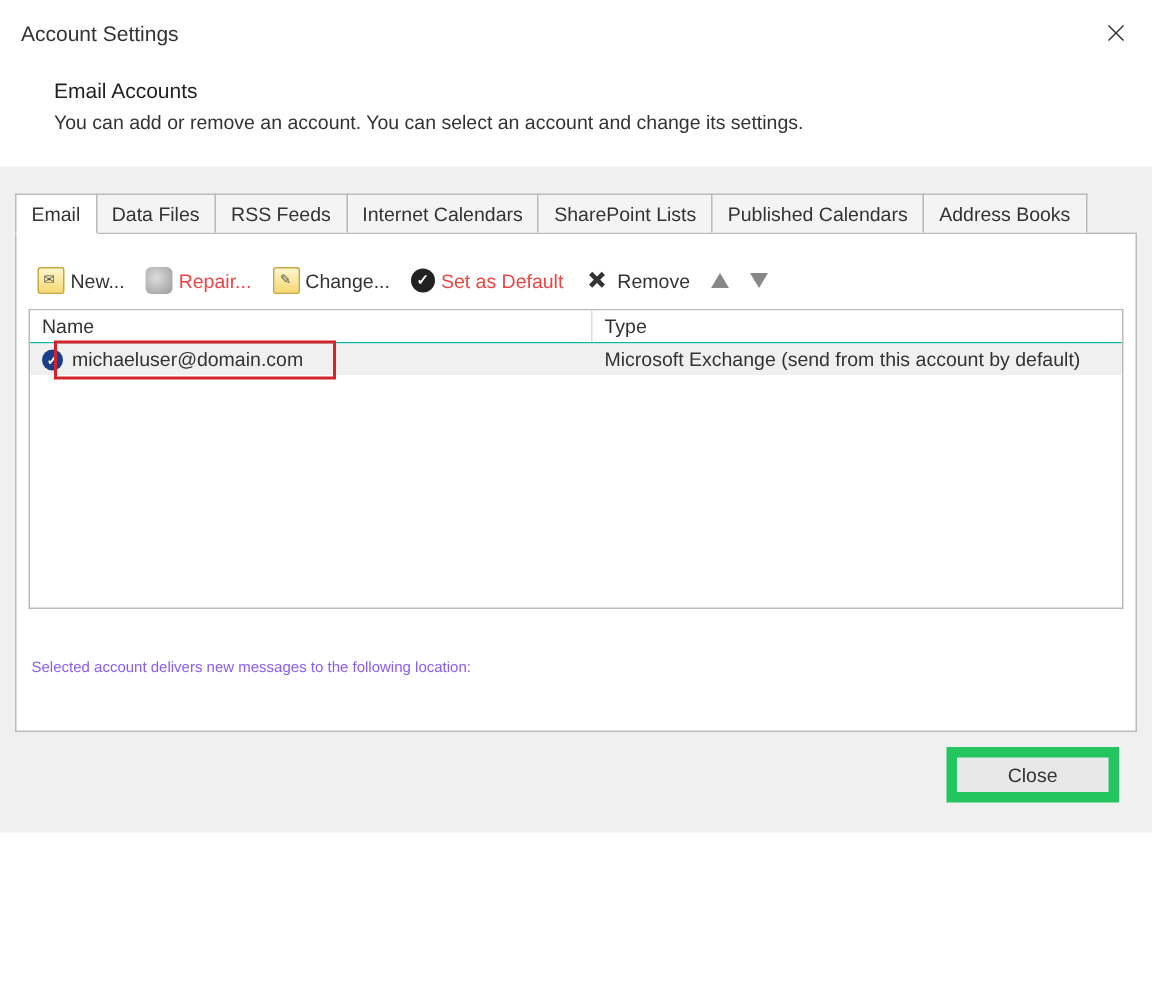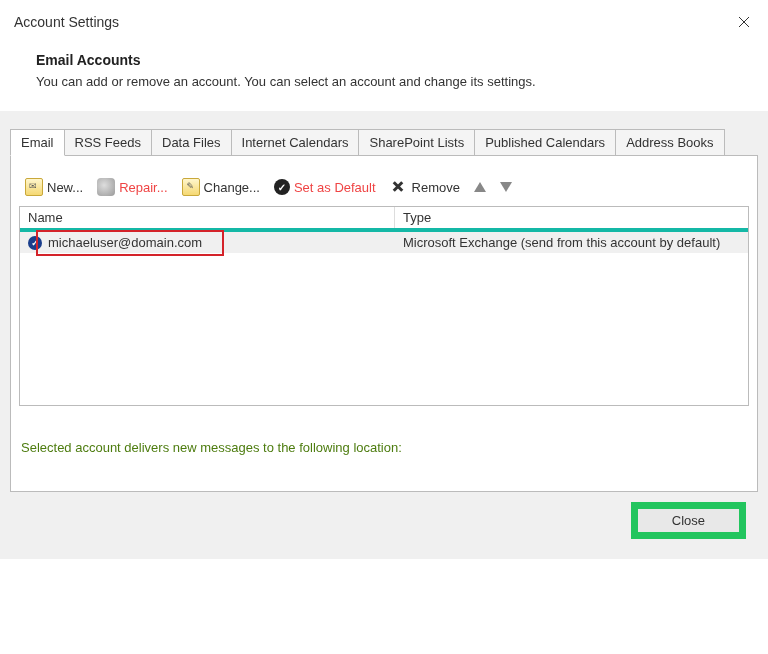--- a/index.html
+++ b/index.html
@@ -40,21 +40,21 @@
       width: 24px;
       height: 24px;
       display: flex;
       align-items: center;
       justify-content: center;
     }
     .header-section {
       padding: 10px 36px 22px 36px;
     }
     .header-title {
-      font-weight: 700;
+      font-weight: 400;
       font-size: 14px;
       color: #222;
       margin-bottom: 6px;
     }
     .header-desc {
       font-size: 13px;
       color: #333;
     }
     .divider {
       height: 1px;
@@ -197,21 +197,21 @@
       border: 1px solid #bbb;
       flex: 0 0 200px;
       display: flex;
       flex-direction: column;
       background: #fff;
       margin-bottom: 4px;
     }
     .lv-header {
       display: flex;
       background: #fff;
-      border-bottom: 4px solid #14b8a6;
+      border-bottom: 1px solid #14b8a6;
     }
     .lv-col-name {
       width: 375px;
       padding: 3px 8px;
       font-size: 13px;
       border-right: 1px solid #ddd;
     }
     .lv-col-type {
       flex: 1;
       padding: 3px 8px;
@@ -256,22 +256,22 @@
       top: -2px;
       width: 188px;
       height: 26px;
       pointer-events: none;
     }
     .delivery-section {
       margin-top: 30px;
       padding: 0 2px;
     }
     .delivery-text {
-      font-size: 13px;
-      color: #4d7c0f;
+      font-size: 10px;
+      color: #8b5cf6;
       margin-bottom: 18px;
     }
     .delivery-loc {
       padding-left: 120px;
       font-size: 13px;
       line-height: 1.9;
     }
     .delivery-loc .bold {
       font-weight: 600;
     }
@@ -310,22 +310,22 @@
     <div class="header-title">Email Accounts</div>
     <div class="header-desc">You can add or remove an account. You can select an account and change its settings.</div>
   </div>
 
   <div class="divider"></div>
 
   <div class="body-section">
 
     <div class="tabstrip">
       <div class="tab active">Email</div>
+      <div class="tab">Data Files</div>
       <div class="tab">RSS Feeds</div>
-      <div class="tab">Data Files</div>
       <div class="tab">Internet Calendars</div>
       <div class="tab">SharePoint Lists</div>
       <div class="tab">Published Calendars</div>
       <div class="tab">Address Books</div>
     </div>
 
     <div class="tab-panel">
 
       <div class="toolbar">
         <span class="tbtn">

